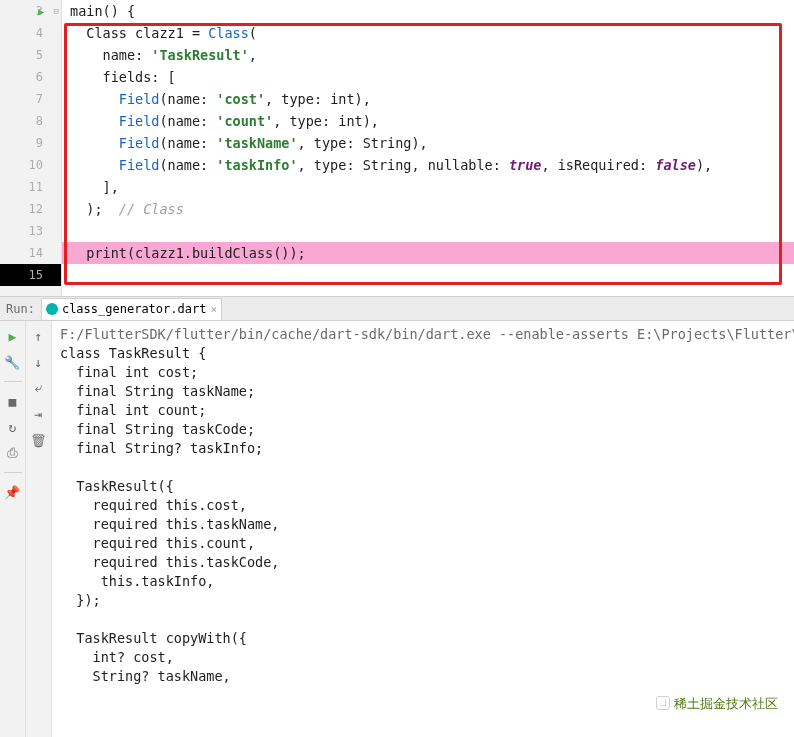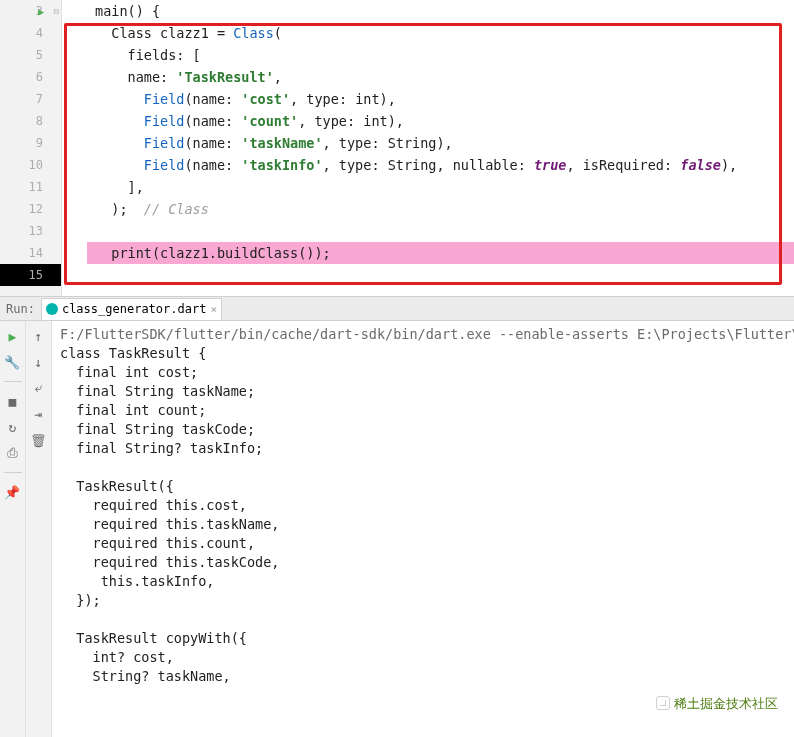--- a/index.html
+++ b/index.html
@@ -53,21 +53,20 @@
   flex: 1;
   background: #fff;
   position: relative;
 }
 .code-line {
   height: 22px;
   line-height: 22px;
   padding-left: 8px;
   white-space: pre;
   font-size: 13.5px;
-  margin-left: 25px;
 }
 .code-line.highlighted {
   background: #f9a8d4;
 }
 .red-box {
   position: absolute;
   border: 3px solid #e02020;
   border-radius: 2px;
   top: 23px;
   left: 2px;
@@ -238,22 +237,22 @@
     <div class="gutter-line">
         <span>14</span>
       </div>
     <div class="gutter-line highlighted">
         <span>15</span>
       </div>
   </div>
   <div class="code-area">
     <div class="code-line"><span class="plain">main() {</span></div>
     <div class="code-line"><span class="plain">  Class clazz1 = </span><span class="kw-type">Class</span><span class="plain">(</span></div>
+    <div class="code-line"><span class="plain">    name: </span><span class="kw-str">'TaskResult'</span><span class="plain">,</span></div>
     <div class="code-line"><span class="plain">    fields: [</span></div>
-    <div class="code-line"><span class="plain">    name: </span><span class="kw-str">'TaskResult'</span><span class="plain">,</span></div>
     <div class="code-line"><span class="plain">      </span><span class="kw-type">Field</span><span class="plain">(name: </span><span class="kw-str">'cost'</span><span class="plain">, type: int),</span></div>
     <div class="code-line"><span class="plain">      </span><span class="kw-type">Field</span><span class="plain">(name: </span><span class="kw-str">'count'</span><span class="plain">, type: int),</span></div>
     <div class="code-line"><span class="plain">      </span><span class="kw-type">Field</span><span class="plain">(name: </span><span class="kw-str">'taskName'</span><span class="plain">, type: String),</span></div>
     <div class="code-line"><span class="plain">      </span><span class="kw-type">Field</span><span class="plain">(name: </span><span class="kw-str">'taskInfo'</span><span class="plain">, type: String, nullable: </span><span class="kw-keyword">true</span><span class="plain">, isRequired: </span><span class="kw-keyword">false</span><span class="plain">),</span></div>
     <div class="code-line"><span class="plain">    ],</span></div>
     <div class="code-line"><span class="plain">  );  </span><span class="kw-comment">// Class</span></div>
     <div class="code-line"><span class="plain"></span></div>
     <div class="code-line highlighted"><span class="plain">  print(clazz1.buildClass());</span></div>
     <div class="red-box"></div>
   </div>

